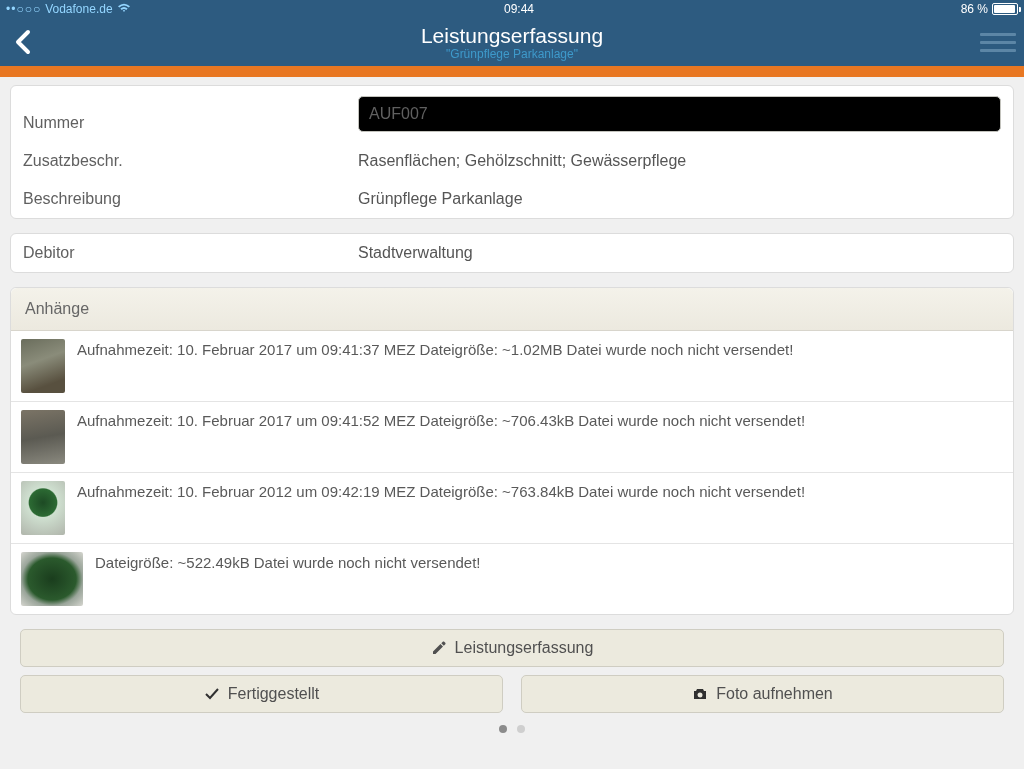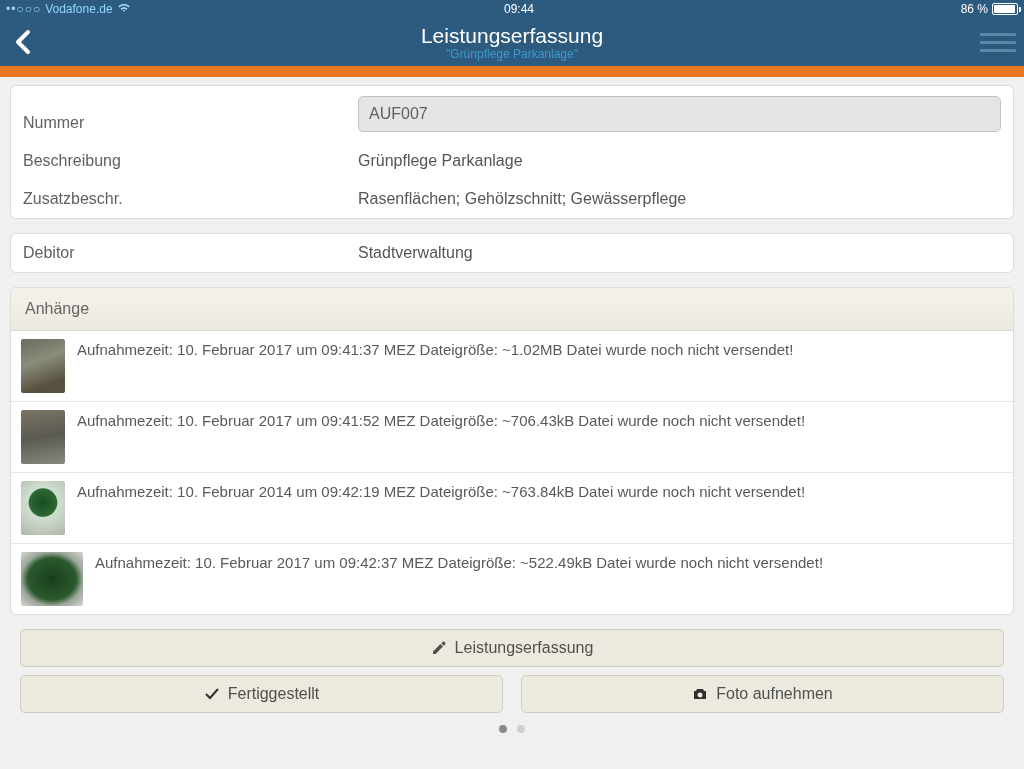--- a/index.html
+++ b/index.html
@@ -24,21 +24,21 @@
   .menu { position: absolute; right: 8px; top: 8px; width: 36px; height: 32px; display: flex; flex-direction: column; justify-content: center; gap: 5px; cursor: pointer; }
   .menu span { height: 3px; background: #5c86a6; border-radius: 1px; }
   .orange-bar { height: 11px; background: #e87722; }
   
   .content { padding: 8px 10px 0; }
   .card { background: #fff; border: 1px solid #dcdcdc; border-radius: 6px; margin-bottom: 14px; padding: 0; }
   .row { display: flex; align-items: flex-end; padding: 10px 12px; }
   .row + .row { }
   .label { width: 335px; color: #606060; font-size: 16px; }
   .value { color: #555; font-size: 16px; flex: 1; }
-  .input-field { flex: 1; height: 36px; background: #e5e5e5; border: 1px solid #c3c3bd; border-radius: 5px; padding: 0 10px; color: #606060; font-size: 16px; display: flex; align-items: center; }
+  .input-field { flex: 1; height: 36px; background: #000000; border: 1px solid #c3c3bd; border-radius: 5px; padding: 0 10px; color: #606060; font-size: 16px; display: flex; align-items: center; }
   .section-card { background: #fff; border: 1px solid #dcdcdc; border-radius: 6px; margin-bottom: 14px; }
   .section-header { background: linear-gradient(#f4f2ea, #ece9df); border-bottom: 1px solid #d8d5cc; border-radius: 6px 6px 0 0; padding: 12px 14px; color: #666; font-size: 16px; }
   .attach { display: flex; padding: 8px 10px; border-bottom: 1px solid #e4e4e4; gap: 12px; }
   .attach:last-child { border-bottom: none; }
   .thumb { width: 44px; height: 54px; border-radius: 2px; flex-shrink: 0; background: #8a8c7a; position: relative; overflow: hidden; }
   .thumb.t1 { background: linear-gradient(160deg,#6a6d5c 0%,#8a8c7a 40%,#58503f 80%); }
   .thumb.t2 { background: linear-gradient(170deg,#7b7466 0%,#5b5a52 50%,#8a897f 100%); }
   .thumb.t3 { background: radial-gradient(circle at 50% 40%,#1d4a24 0%,#2c6a33 35%,#cfe0d0 38%,#b0b5ab 100%); }
   .thumb.t4 { background: radial-gradient(ellipse at 50% 50%,#1a3d1d 0%,#2b5a2d 55%,#9aa59a 70%,#d6d6d0 100%); width: 62px; height: 54px;}
   .attach-lines { display: flex; gap: 4px; color: #595959; font-size: 15px; padding-top: 2px;}
@@ -96,26 +96,26 @@
 <div class="content">
 
   <div class="card">
     <div class="row">
       <div class="label">Nummer</div>
       <div class="input-field">
         <span>AUF007</span>
       </div>
     </div>
     <div class="row">
+      <div class="label">Zusatzbeschr.</div>
+      <div class="value">Rasenflächen; Gehölzschnitt; Gewässerpflege</div>
+    </div>
+    <div class="row">
       <div class="label">Beschreibung</div>
       <div class="value">Grünpflege Parkanlage</div>
-    </div>
-    <div class="row">
-      <div class="label">Zusatzbeschr.</div>
-      <div class="value">Rasenflächen; Gehölzschnitt; Gewässerpflege</div>
     </div>
   </div>
 
   <div class="card">
     <div class="row">
       <div class="label">Debitor</div>
       <div class="value">Stadtverwaltung</div>
     </div>
   </div>
 
@@ -136,30 +136,29 @@
       <div class="attach-lines">
         <div><span>Aufnahmezeit: </span><span>10. Februar 2017 um 09:41:52 MEZ</span></div>
         <div><span>Dateigröße: </span><span>~706.43kB</span></div>
         <div>Datei wurde noch nicht versendet!</div>
       </div>
     </div>
 
     <div class="attach">
       <div class="thumb t3"></div>
       <div class="attach-lines">
-        <div><span>Aufnahmezeit: </span><span>10. Februar 2014 um 09:42:19 MEZ</span></div>
+        <div><span>Aufnahmezeit: </span><span>10. Februar 2012 um 09:42:19 MEZ</span></div>
         <div><span>Dateigröße: </span><span>~763.84kB</span></div>
         <div>Datei wurde noch nicht versendet!</div>
       </div>
     </div>
 
     <div class="attach">
       <div class="thumb t4"></div>
       <div class="attach-lines">
-        <div><span>Aufnahmezeit: </span><span>10. Februar 2017 um 09:42:37 MEZ</span></div>
         <div><span>Dateigröße: </span><span>~522.49kB</span></div>
         <div>Datei wurde noch nicht versendet!</div>
       </div>
     </div>
   </div>
 
   <div class="btns">
     <div class="btn">
       <svg viewBox="0 0 16 16">
           <path fill="#505050" d="M2 11.5 L9.5 4 L12 6.5 L4.5 14 L2 14 Z M10.3 3.2 L11.8 1.7 C12.2 1.3 12.8 1.3 13.2 1.7 L14.3 2.8 C14.7 3.2 14.7 3.8 14.3 4.2 L12.8 5.7 Z"></path>

